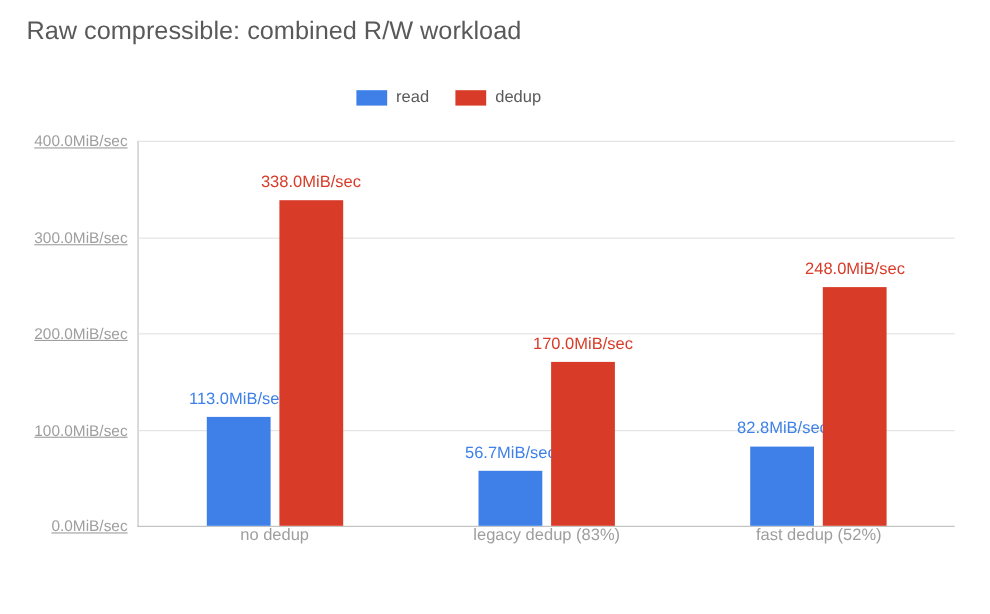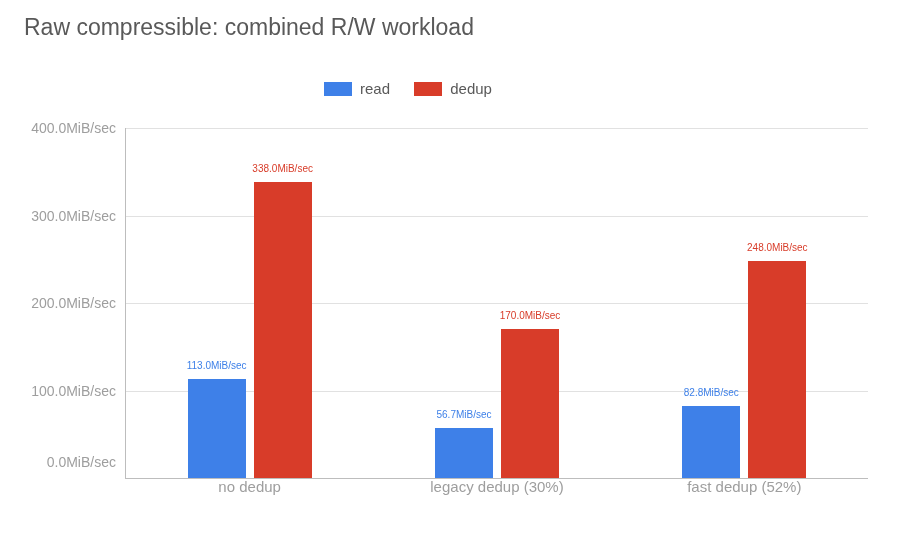--- a/index.html
+++ b/index.html
@@ -73,39 +73,40 @@
     border-top: 1px solid #e1e1e1;
   }
   .yt-label {
     position: absolute;
     right: 100%;
     margin-right: 10px;
     transform: translateY(-50%);
     font-size: 14px;
     color: #9e9e9e;
     white-space: nowrap;
+    text-decoration: underline;
   }
   .xt-label {
     position: absolute;
     top: 100%;
     margin-top: 0;
     transform: translateX(-50%);
     font-size: 15px;
     color: #9e9e9e;
     white-space: nowrap;
   }
   .bar {
     position: absolute;
     bottom: 0;
   }
   .bar.read  { background: #3e80e8; }
   .bar.write { background: #d83c29; }
   .val {
     position: absolute;
-    font-size: 10px;
+    font-size: 15px;
     white-space: nowrap;
     transform: translateX(-50%);
     text-align: center;
   }
   .val.read  { color: #3e80e8; }
   .val.write { color: #d83c29; }
 </style>
 </head>
 <body>
 
@@ -118,35 +119,35 @@
       <span class="swatch read"></span>
       <span>read</span>
     </span>
     <span class="legend-item">
       <span class="swatch write"></span>
       <span>dedup</span>
     </span>
   </div>
 
   <div class="plot" id="plot">
-      <div class="yt-label" style="top: 334px; text-align: center;">0.0MiB/sec</div>
+      <div class="yt-label" style="top: 350px; text-align: center;">0.0MiB/sec</div>
       <div class="grid" style="top: 262.5px;"></div>
       <div class="yt-label" style="top: 262.5px;">100.0MiB/sec</div>
       <div class="grid" style="top: 175px;"></div>
       <div class="yt-label" style="top: 175px;">200.0MiB/sec</div>
       <div class="grid" style="top: 87.5px;"></div>
       <div class="yt-label" style="top: 87.5px;">300.0MiB/sec</div>
       <div class="grid" style="top: 0px;"></div>
       <div class="yt-label" style="top: 0px;">400.0MiB/sec</div>
       <div class="xt-label" style="left: 123.667px;">no dedup</div>
       <div class="bar read" style="width: 58px; height: 98.875px; left: 61.6667px;"></div>
       <div class="val read" style="left: 90.6667px; bottom: 106.875px;">113.0MiB/sec</div>
       <div class="bar write" style="width: 58px; height: 295.75px; left: 127.667px;"></div>
       <div class="val write" style="left: 156.667px; bottom: 303.75px;">338.0MiB/sec</div>
-      <div class="xt-label" style="left: 371px;">legacy dedup (30%)</div>
+      <div class="xt-label" style="left: 371px;">legacy dedup (83%)</div>
       <div class="bar read" style="width: 58px; height: 49.6125px; left: 309px;"></div>
       <div class="val read" style="left: 338px; bottom: 57.6125px;">56.7MiB/sec</div>
       <div class="bar write" style="width: 58px; height: 148.75px; left: 375px;"></div>
       <div class="val write" style="left: 404px; bottom: 156.75px;">170.0MiB/sec</div>
       <div class="xt-label" style="left: 618.333px;">fast dedup (52%)</div>
       <div class="bar read" style="width: 58px; height: 72.45px; left: 556.333px;"></div>
       <div class="val read" style="left: 585.333px; bottom: 80.45px;">82.8MiB/sec</div>
       <div class="bar write" style="width: 58px; height: 217px; left: 622.333px;"></div>
       <div class="val write" style="left: 651.333px; bottom: 225px; margin-top: 16px;">248.0MiB/sec</div>
     </div>

